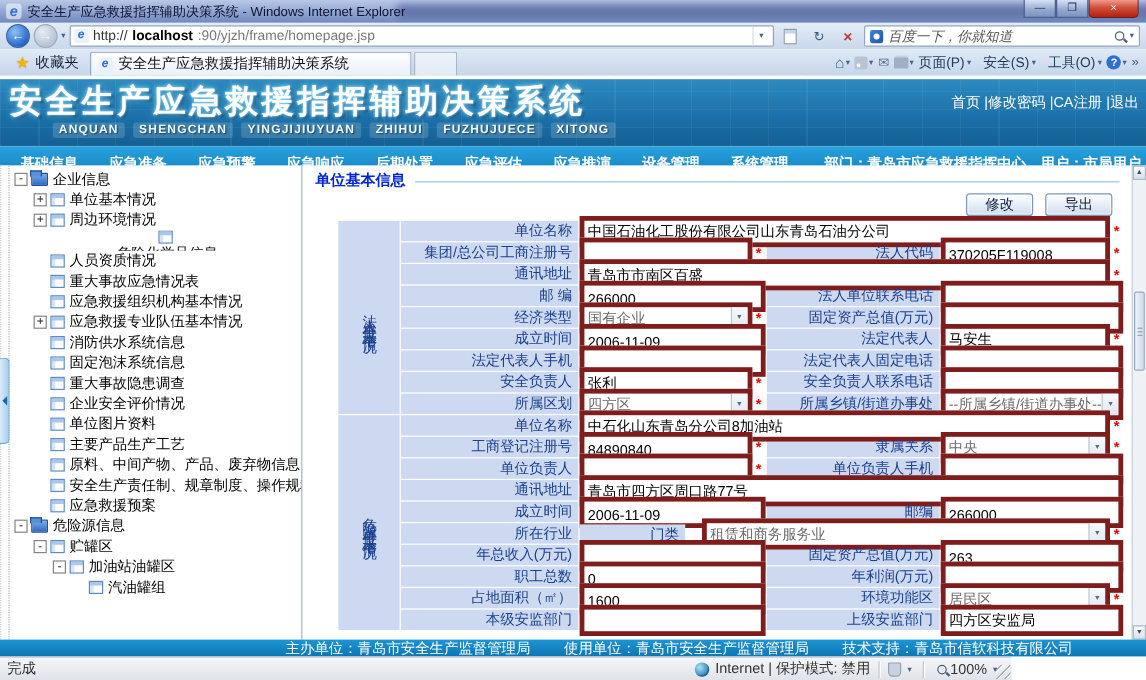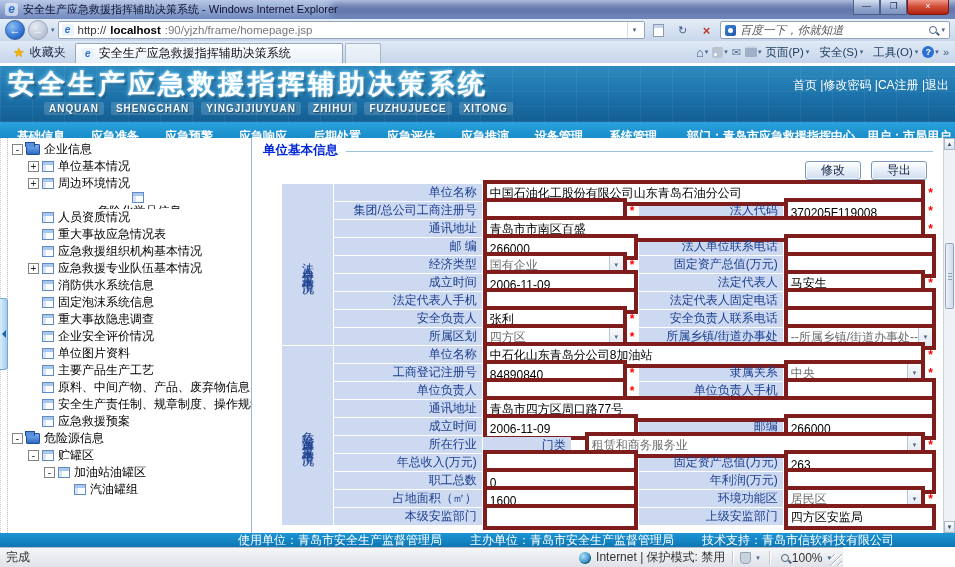--- a/index.html
+++ b/index.html
@@ -764,22 +764,22 @@
   </div>
 
   <div class="scrollbar">
     <div class="sb-btn sb-up">▲</div>
     <div class="sb-thumb"></div>
     <div class="sb-btn sb-down">▼</div>
   </div>
 </div>
 
 <div class="footer">
+  <span>主办单位：青岛市安全生产监督管理局</span>
   <span>使用单位：青岛市安全生产监督管理局</span>
-  <span>主办单位：青岛市安全生产监督管理局</span>
   <span>技术支持：青岛市信软科技有限公司</span>
 </div>
 
 <div class="statusbar">
   <span>完成</span>
   <span class="zone-group">
     <span class="globe"></span>
     <span>Internet | 保护模式: 禁用</span>
     <span class="sb-sep"></span>
     <span class="pm-icon"></span>

